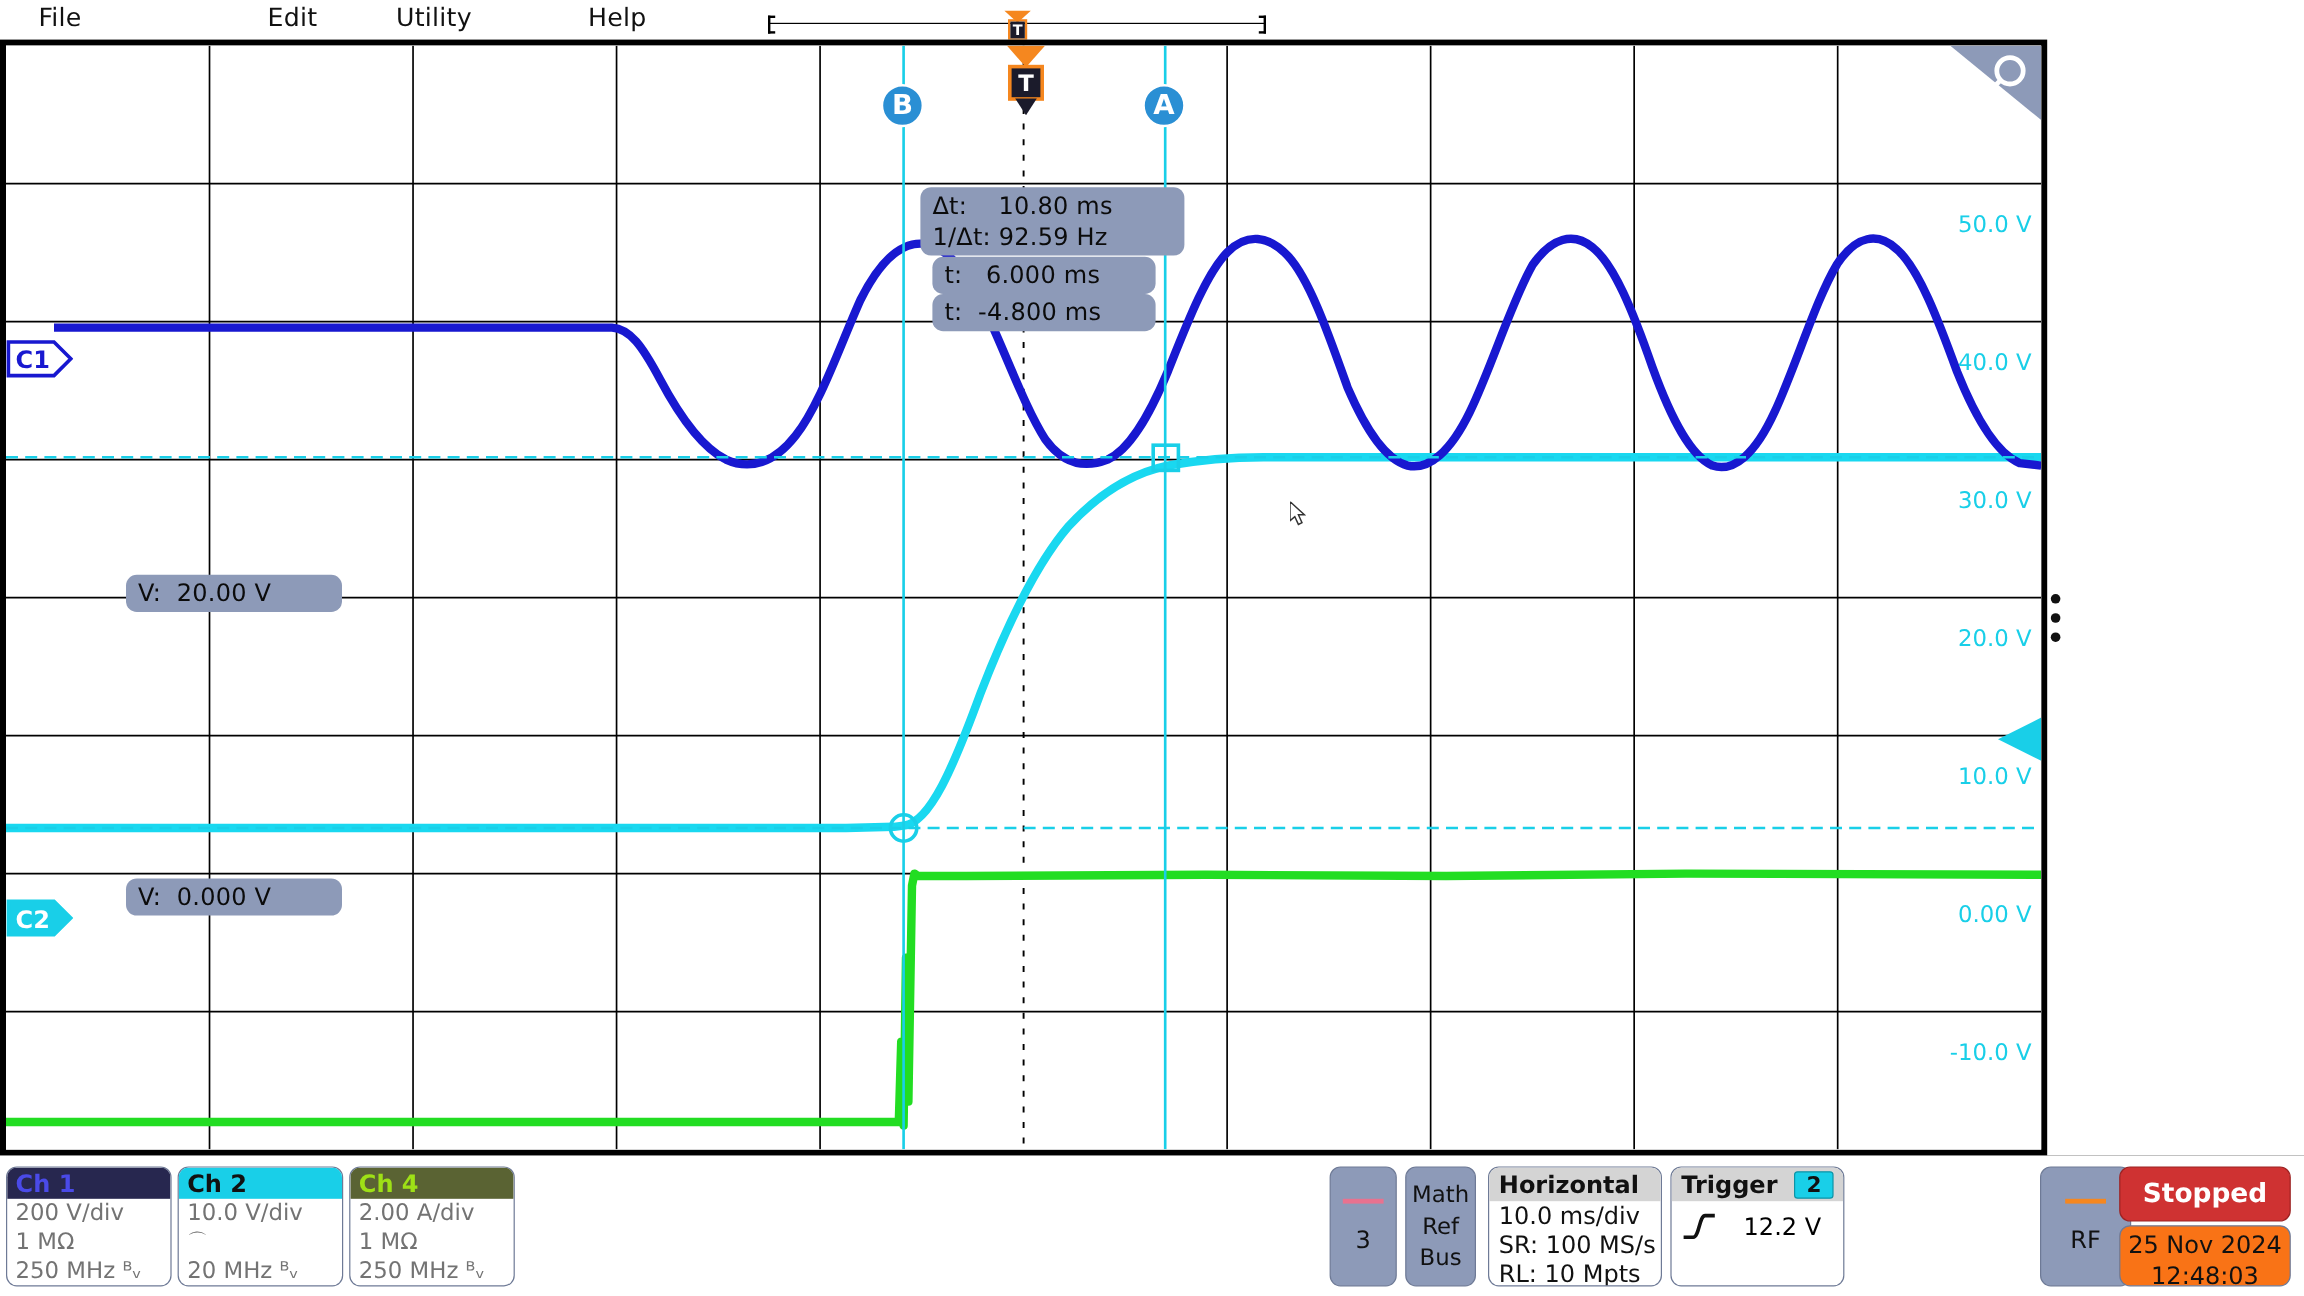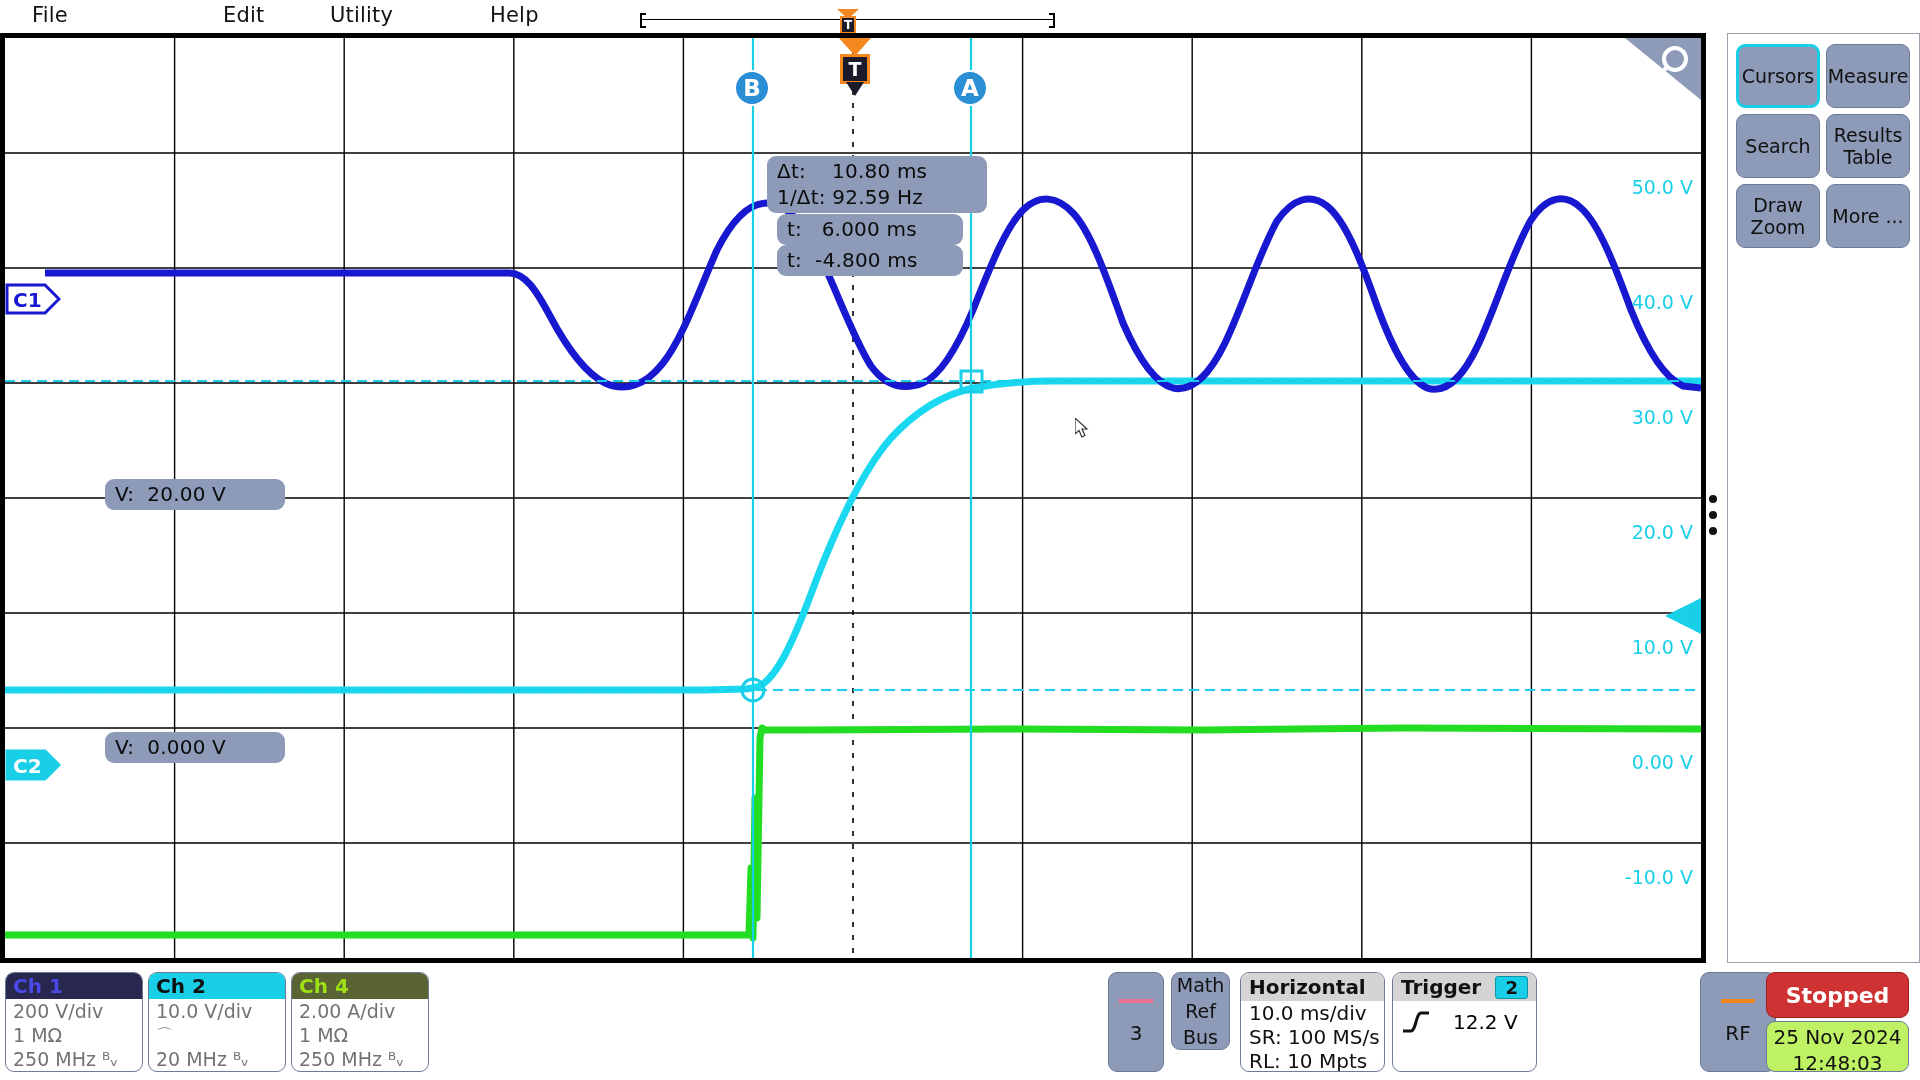--- a/index.html
+++ b/index.html
@@ -119,21 +119,21 @@
 
   .pillbox { position: absolute; background: #8d9ab8; border: 1px solid #6e7a96;
              border-radius: 9px; display:flex; flex-direction: column;
              align-items:center; justify-content:center; color:#111; }
   .hdrgray { background: #d4d4d4; }
   .trg-badge { display:inline-block; background:#19cfe8; color:#111; font-size:18px;
                font-weight:700; padding: 0 9px; border-radius: 3px; border:1px solid #0d93a6;}
   .stopped { position:absolute; background:#cf3232; border:1px solid #9c2222; border-radius:9px;
              color:#fff; font-size:22px; font-weight:700; display:flex; align-items:center;
              justify-content:center; }
-  .datebox { position:absolute; background:#bef264; border:1px solid #6e7a96; border-radius:9px;
+  .datebox { position:absolute; background:#f97316; border:1px solid #6e7a96; border-radius:9px;
              font-size:20px; color:#111; text-align:center; line-height:26px; padding-top:2px;}
   .topline { position:absolute; left:0; top:963px; width:1920px; height:4px; background:#000;}
 </style>
 </head>
 <body>
 
 <div id="app">
 
   <div class="menubar">
     <div class="menu-item mi0">File</div>
@@ -310,42 +310,20 @@
 
     </div>
   </div>
 
   <div class="vdots">
     <i></i>
     <i></i>
     <i></i>
   </div>
 
-  <div class="side-panel">
-    <div class="sbtn sel" style="left:8px; top:10px;">
-      <span>Cursors</span>
-    </div>
-    <div class="sbtn" style="left:98px; top:10px;">
-      <span>Measure</span>
-    </div>
-    <div class="sbtn" style="left:8px; top:80px;">
-      <span>Search</span>
-    </div>
-    <div class="sbtn" style="left:98px; top:80px; white-space:pre-line;">
-      <span>Results
-Table</span>
-    </div>
-    <div class="sbtn" style="left:8px; top:150px; white-space:pre-line;">
-      <span>Draw
-Zoom</span>
-    </div>
-    <div class="sbtn" style="left:98px; top:150px;">
-      <span>More ...</span>
-    </div>
-  </div>
 
   <div class="topline"></div>
   <div class="bottom">
 
     <div class="chbox" style="left:5px; top:9px;">
       <div class="chhdr" style="background:#27274f; color:#4a4ae8;">Ch 1</div>
       <div class="chrow">200 V/div</div>
       <div class="chrow">1 MΩ</div>
       <div class="chrow">250 MHz ᴮᵥ</div>
     </div>
@@ -362,21 +340,21 @@
       <div class="chrow">2.00 A/div</div>
       <div class="chrow">1 MΩ</div>
       <div class="chrow">250 MHz ᴮᵥ</div>
     </div>
 
     <div class="pillbox" style="left:1108px; top:9px; width:56px; height:100px;">
       <div style="width:34px; height:4px; background:#e8728f; margin-bottom:18px;"></div>
       <div style="font-size:20px;">3</div>
     </div>
 
-    <div class="pillbox" style="left:1171px; top:9px; width:59px; height:78px; line-height:26px; font-size:19px;">
+    <div class="pillbox" style="left:1171px; top:9px; width:59px; height:100px; line-height:26px; font-size:19px;">
       <div>Math</div>
       <div>Ref</div>
       <div>Bus</div>
     </div>
 
     <div class="bbox" style="left:1240px; top:9px; width:145px; height:100px;">
       <div class="hdr hdrgray">Horizontal</div>
       <div class="rowtxt">10.0 ms/div</div>
       <div class="rowtxt">SR: 100 MS/s</div>
       <div class="rowtxt">RL: 10 Mpts</div>

